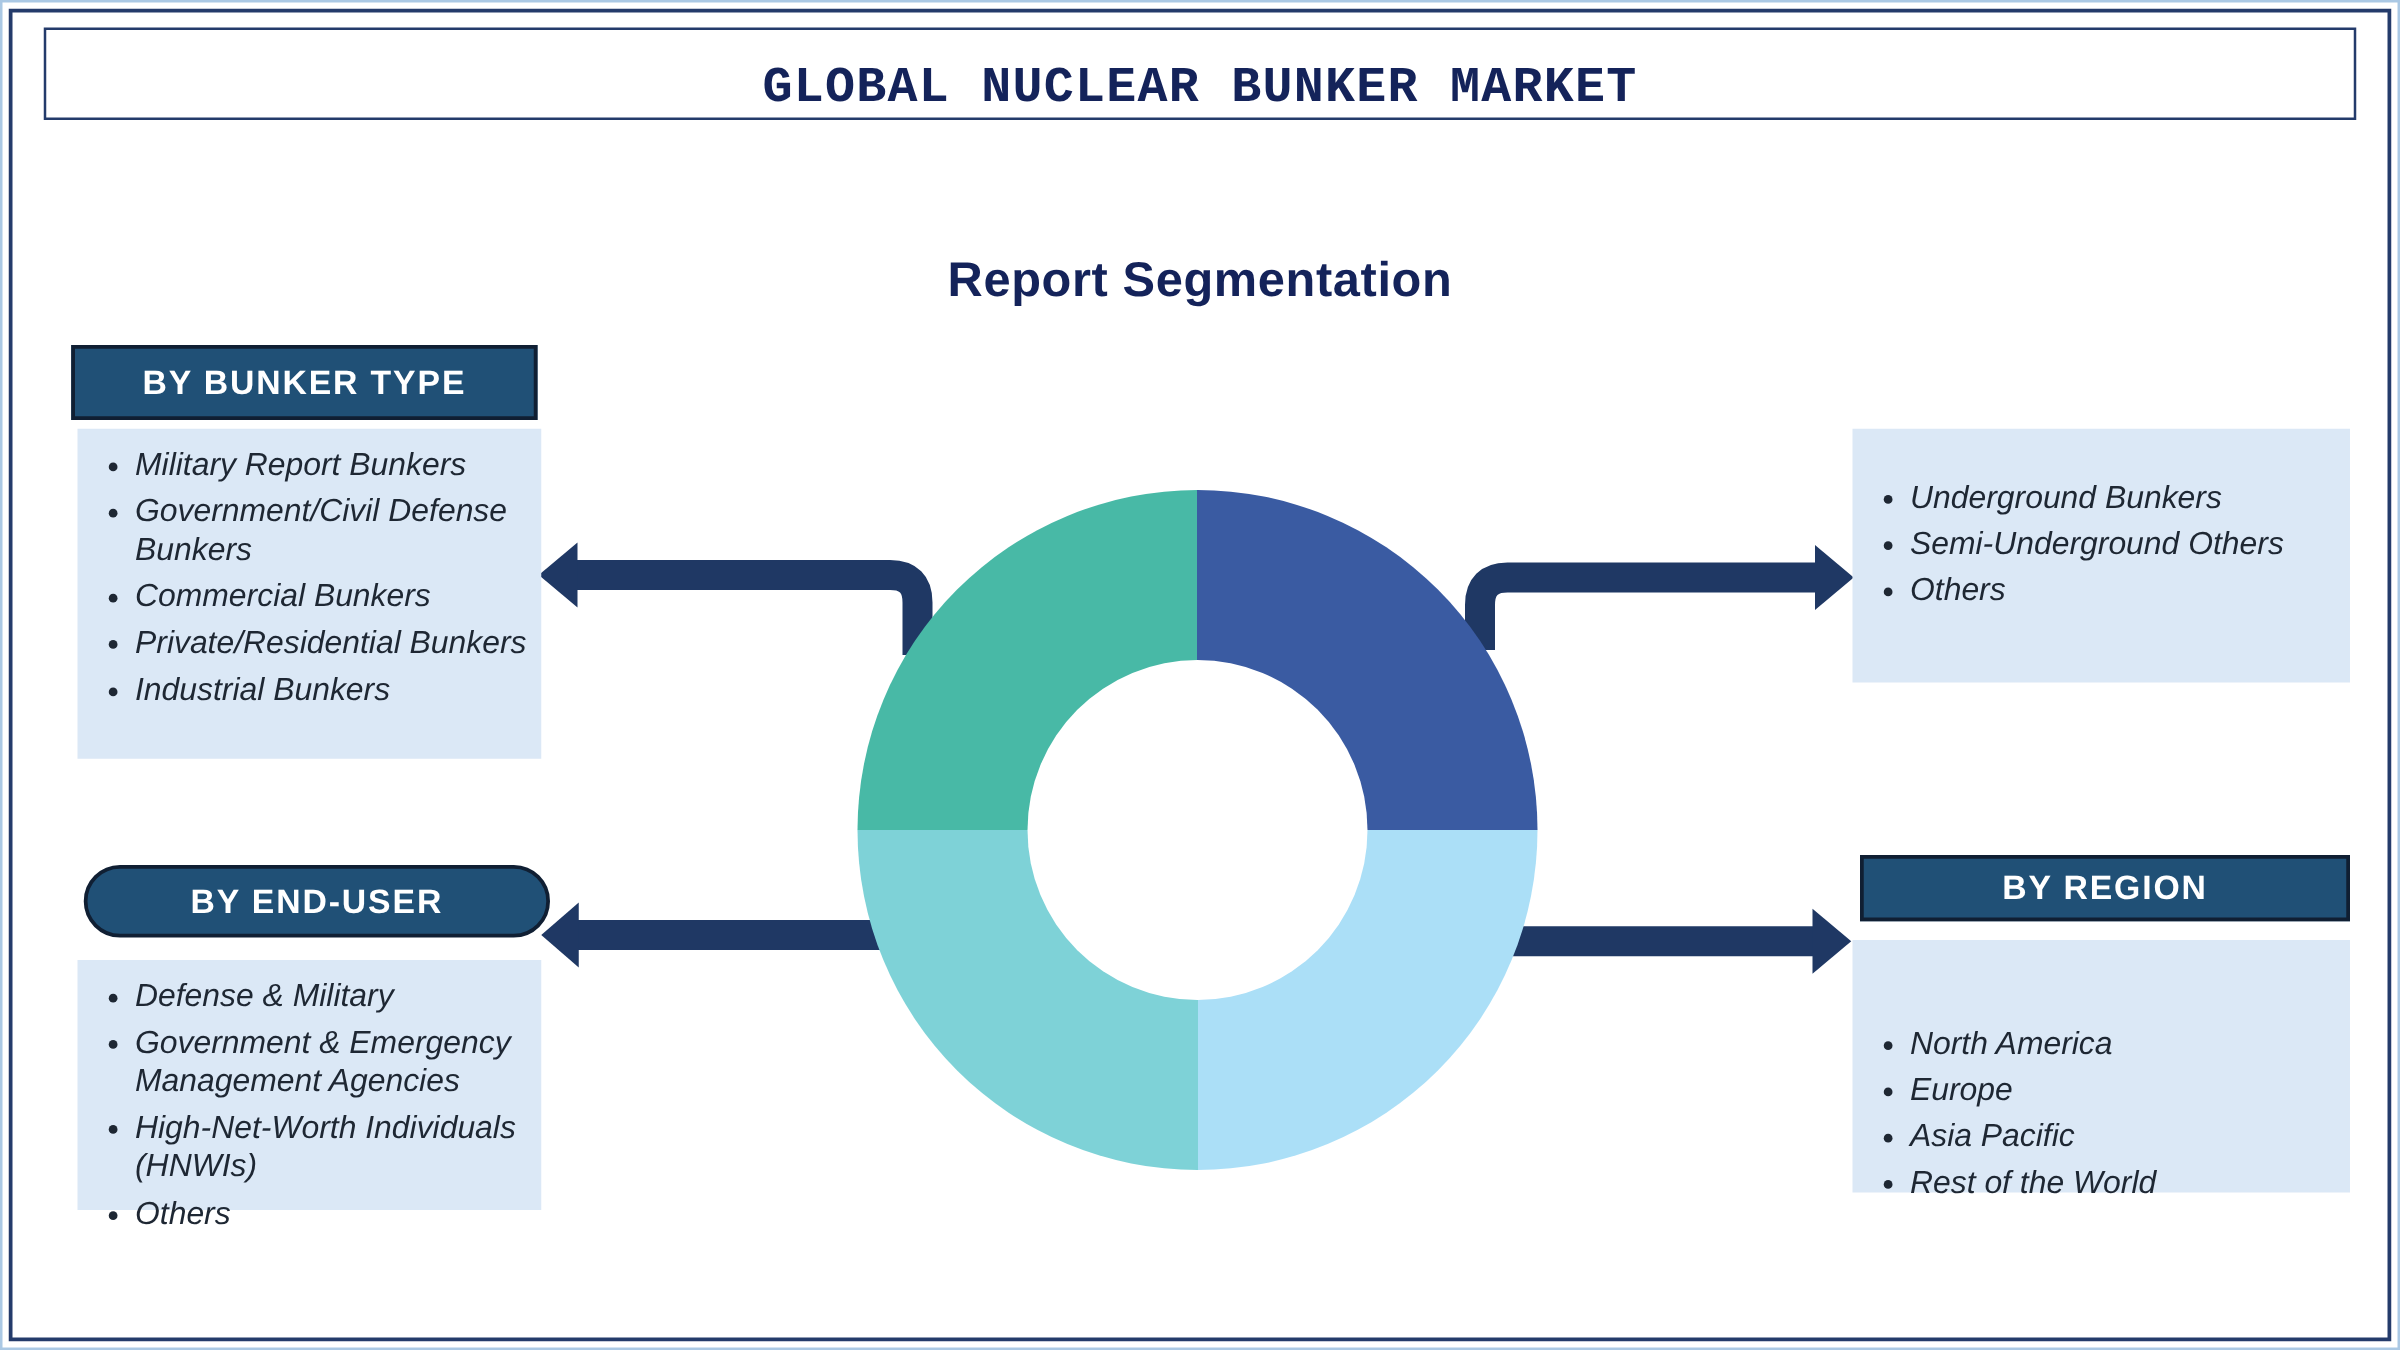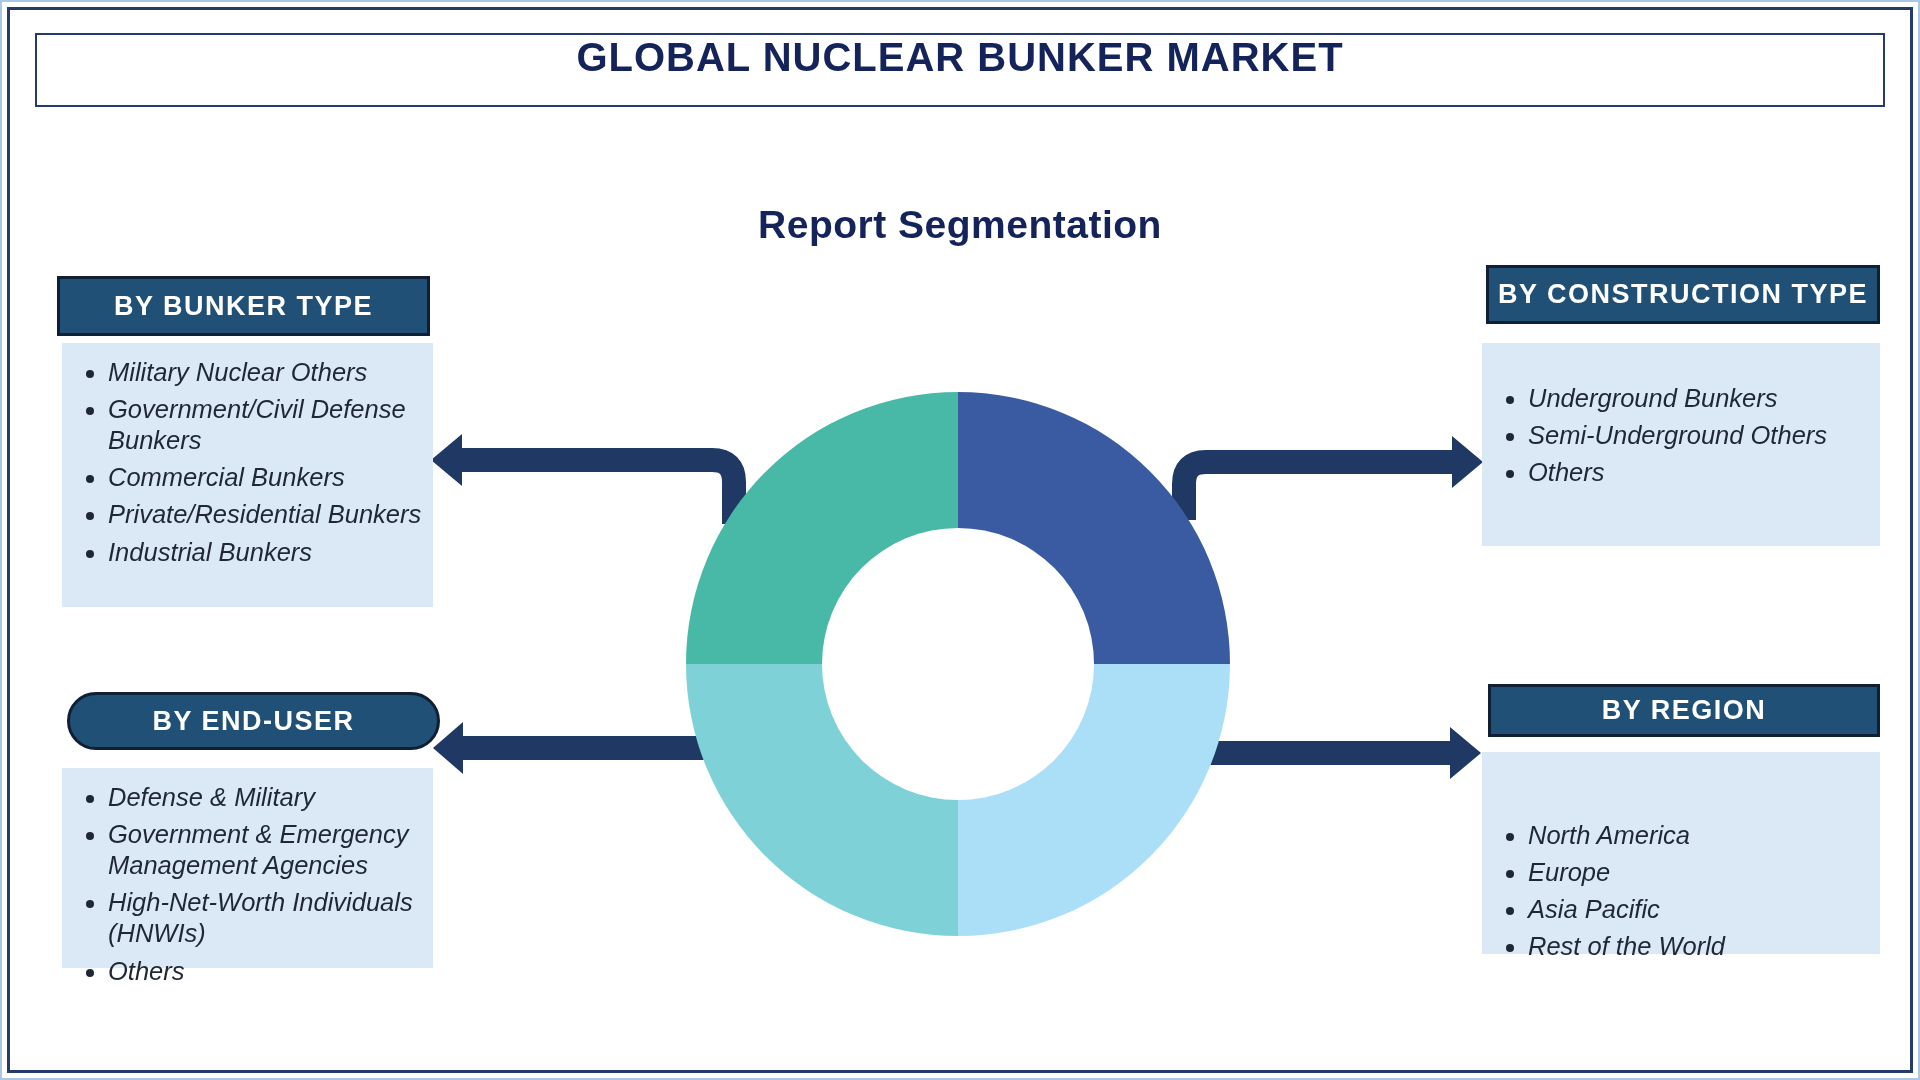--- a/index.html
+++ b/index.html
@@ -4,23 +4,23 @@
 <style>
   html,body{margin:0;padding:0;background:#e8eef5;}
   .stage{
     position:relative;width:1920px;height:1080px;background:#ffffff;
     font-family:"Liberation Sans", sans-serif;overflow:hidden;
   }
   .frame-outer{position:absolute;inset:0;border:2px solid var(--page-border-outer,#aac8e4);pointer-events:none;}
   .frame-inner{position:absolute;inset:7px;border:3px solid var(--page-border-inner,#243b6b);pointer-events:none;}
 
   .title-box{
-    position:absolute;left:35px;top:33px;width:1846px;height:70px;
+    position:absolute;left:35px;top:22px;width:1846px;height:70px;
     border:2px solid var(--page-border-inner,#243b6b);background:#fff;
-    display:flex;align-items:flex-start;justify-content:center;
+    display:flex;align-items:flex-end;justify-content:center;font-family:Liberation Mono, monospace;
   }
   .title-box h1{
     margin:0;font-size:40px;font-weight:bold;letter-spacing:1px;
     color:var(--title-text,#14235a);
   }
   .subtitle{
     position:absolute;left:0;top:203px;width:1920px;text-align:center;
     font-size:39px;font-weight:bold;letter-spacing:.5px;color:var(--title-text,#14235a);
   }
 
@@ -93,29 +93,28 @@
     </g>
   </svg>
 
   <div class="donut" id="donut" style="background: conic-gradient(rgb(58, 91, 162) 0%, rgb(58, 91, 162) 25%, rgb(171, 223, 247) 25%, rgb(171, 223, 247) 50%, rgb(126, 210, 215) 50%, rgb(126, 210, 215) 75%, rgb(72, 185, 166) 75%, rgb(72, 185, 166) 100%);">
     <div class="donut-hole"></div>
   </div>
 
   <div class="seg-header hdr-bunker">BY BUNKER TYPE</div>
   <div class="seg-list lst-bunker">
     <ul>
-        <li>Military Nuclear Others</li>
+        <li>Military Report Bunkers</li>
         <li>Government/Civil Defense Bunkers</li>
         <li>Commercial Bunkers</li>
         <li>Private/Residential Bunkers</li>
         <li>Industrial Bunkers</li>
       </ul>
   </div>
 
-  <div class="seg-header hdr-construction">BY CONSTRUCTION TYPE</div>
   <div class="seg-list lst-construction pad-lg">
     <ul>
         <li>Underground Bunkers</li>
         <li>Semi-Underground Others</li>
         <li>Others</li>
       </ul>
   </div>
 
   <div class="seg-header hdr-enduser">BY END-USER</div>
   <div class="seg-list lst-enduser">

